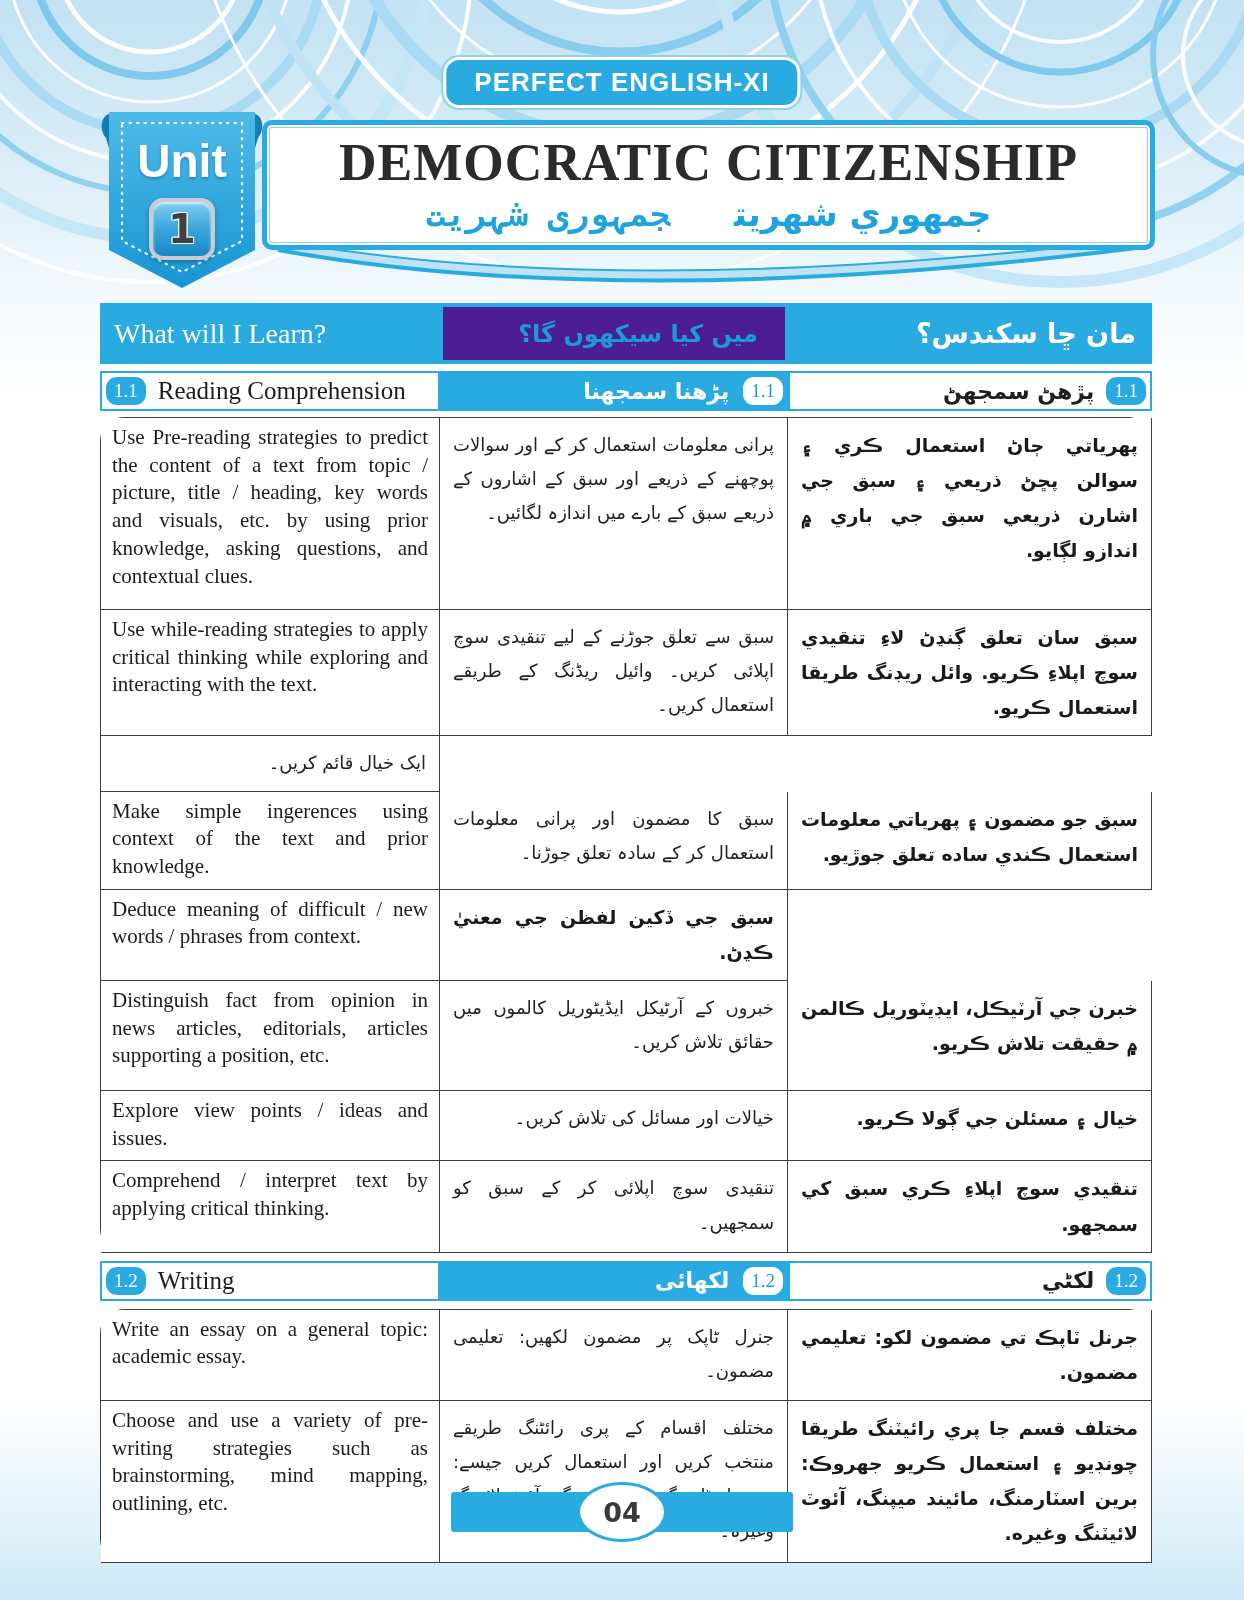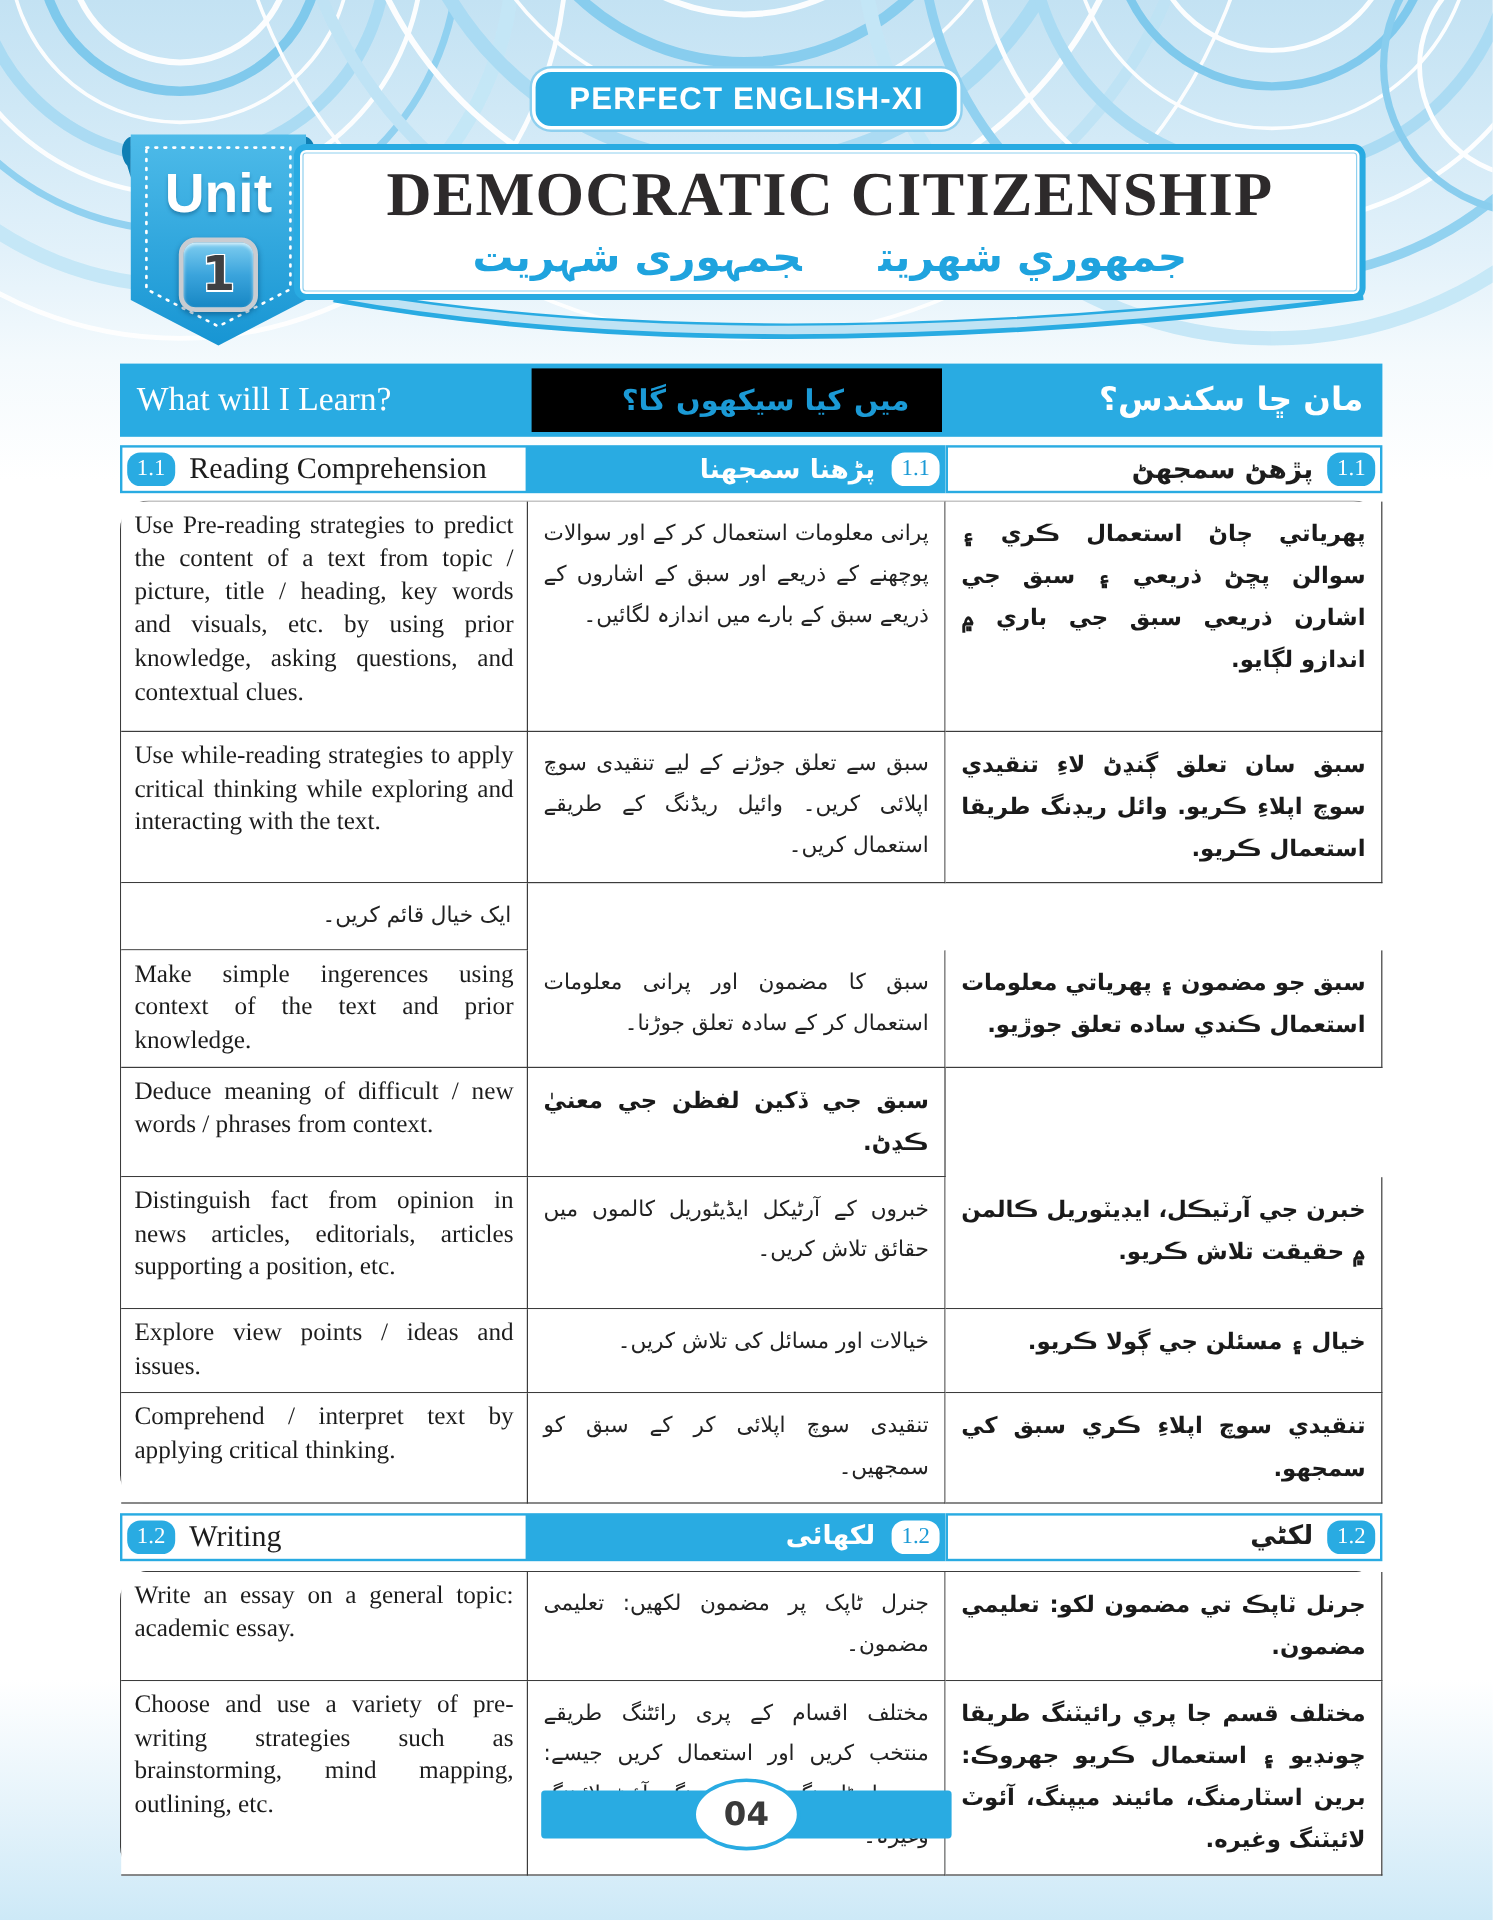--- a/index.html
+++ b/index.html
@@ -41,42 +41,42 @@
     background:linear-gradient(180deg,#7ecdf0 0%,#3ba4dc 50%,#1787c4 100%);
     box-shadow:0 2px 4px rgba(0,50,90,.4), inset 0 2px 3px rgba(255,255,255,.7);
     display:flex; align-items:center; justify-content:center;
     font:bold 40px "DejaVu Sans", sans-serif; color:#3f4042;
     text-shadow:-1px -1px 0 #fff, 1px -1px 0 #fff, -1px 1px 0 #fff, 1px 1px 0 #fff;
   }
 
   
   .banner-curve { position:absolute; top:0; left:0; }
   .title-box {
-    position:absolute; left:245px; top:120px; width:893px; height:130px;
+    position:absolute; left:262px; top:120px; width:893px; height:130px;
     background:#fff; border:5px solid #29abe2; border-radius:10px;
     box-shadow: inset 0 0 0 2px #fff, inset 0 0 0 3px #8fd0ef;
   }
   .title {
     margin-top:8px; text-align:center;
     font:bold 52px "Liberation Serif", serif; color:#2d2a2b; letter-spacing:1px;
   }
   .subtitle {
     margin-top:2px; text-align:center; direction:rtl;
     font:bold 34px "DejaVu Sans", sans-serif; color:#1fa3de;
   }
-  .subtitle span + span { margin-right:64px; }
+  .subtitle span + span { margin-right:64px;font-family:Liberation Mono, monospace; }
 
   
   .learn-table { position:absolute; left:100px; top:303px; width:1052px; }
   .grid3 { display:grid; grid-template-columns:340px 348px 364px; }
 
   .thead { background:#29abe2; height:61px; }
   .th-en { display:flex; align-items:center; padding-left:14px;
            color:#fff; font:28px "Liberation Serif", serif; }
-  .th-ur { background:#000000; margin:4px 3px; display:flex; align-items:center; justify-content:center;
+  .th-ur { background:#4c1d95; margin:4px 3px; display:flex; align-items:center; justify-content:center;
            direction:rtl; color:#1b9ad6; font:bold 24px "DejaVu Sans", sans-serif;padding-left:48px; }
   .th-sd { display:flex; align-items:center; justify-content:flex-start; direction:rtl; padding-right:16px;
            color:#fff; font:bold 27px "DejaVu Sans", sans-serif; }
 
   .gap7 { height:7px; } .gap6 { height:6px; } .gap8 { height:8px; }
 
   .sec { height:40px; }
   .sec-en { background:#fff; border:2px solid #29abe2; display:flex; align-items:center; gap:12px; padding-left:4px; }
   .sec-en .t { font:25px "Liberation Serif", serif; color:#1d1d1d; }
   .sec-ur { background:#29abe2; direction:rtl; display:flex; align-items:center; gap:14px; padding-right:5px; }

